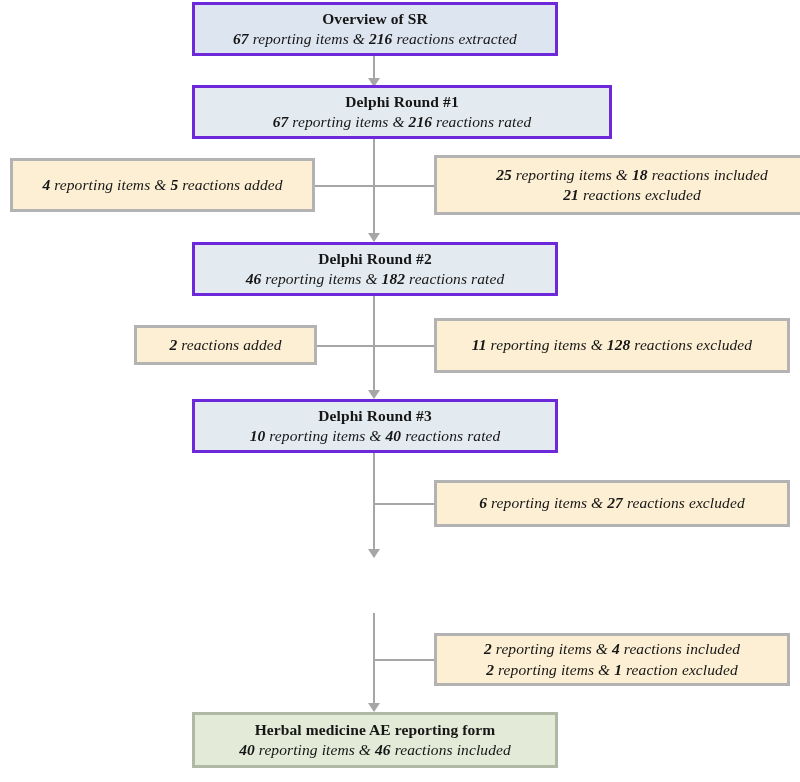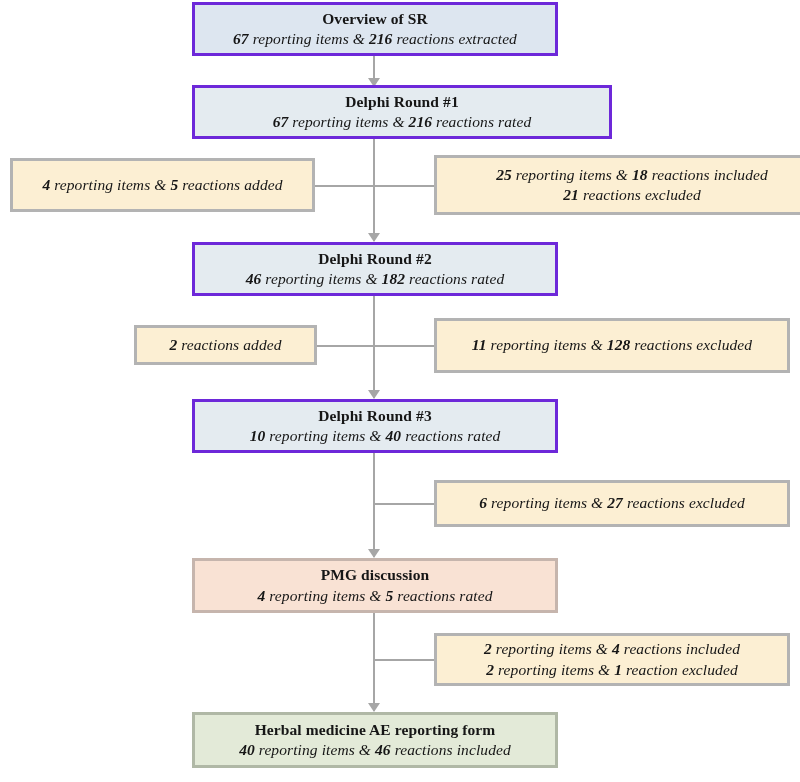--- a/index.html
+++ b/index.html
@@ -148,26 +148,20 @@
       <b>10</b> reporting items &amp; <b>40</b> reactions rated
     </div>
   </div>
 
   <div class="box side-box" style="left:434px; top:480px; width:356px; height:47px;">
     <div class="line">
       <b>6</b> reporting items &amp; <b>27</b> reactions excluded
     </div>
   </div>
 
-  <div class="box pmg-box" style="left:192px; top:558px; width:366px; height:55px;">
-    <div class="title">PMG discussion</div>
-    <div class="line">
-      <b>4</b> reporting items &amp; <b>5</b> reactions rated
-    </div>
-  </div>
 
   <div class="box side-box" style="left:434px; top:633px; width:356px; height:53px;">
     <div class="line">
       <b>2</b> reporting items &amp; <b>4</b> reactions included
     </div>
     <div class="line">
       <b>2</b> reporting items &amp; <b>1</b> reaction excluded
     </div>
   </div>
 

